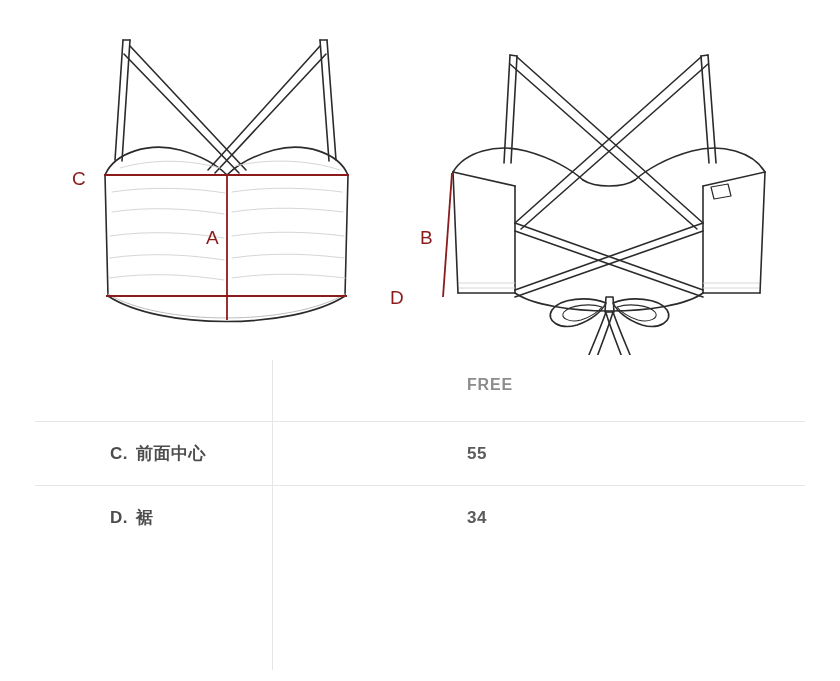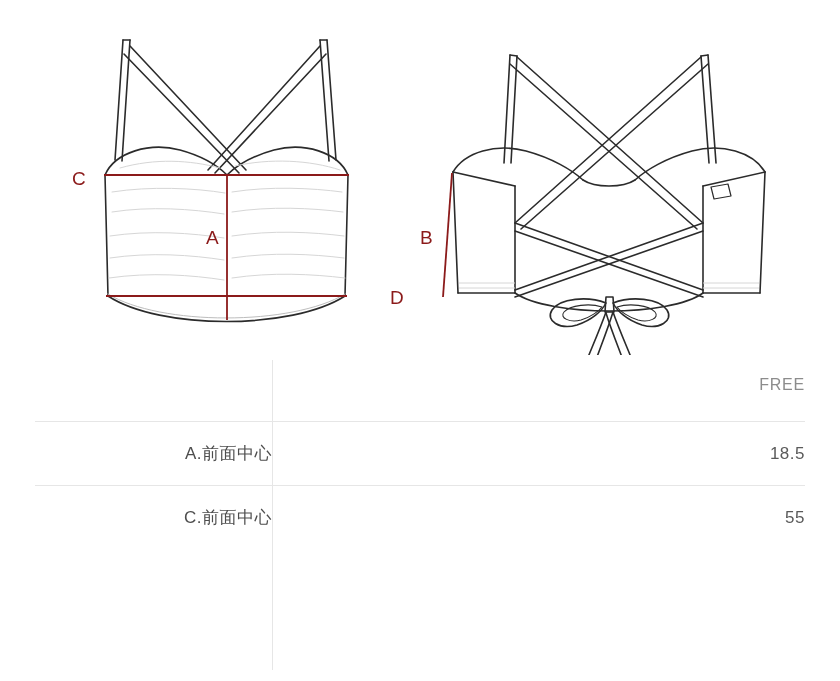--- a/index.html
+++ b/index.html
@@ -52,23 +52,22 @@
     table-layout: fixed;
   }
   .tbl col.c-label { width: 237px; }
   .tbl col.c-value { width: 533px; }
 
   .tbl th, .tbl td {
     padding: 0;
     margin: 12px;
     height: 63px;
     vertical-align: middle;
-    font-weight: normal;
+    font-weight: bold;
     background: #ffffff;
-    text-align: right;
   }
   .tbl thead th {
     height: 60px;
     border-bottom: 1px solid #e6e6e6;
   }
   .tbl tbody tr td {
     border-bottom: 1px solid #e6e6e6;
   }
   .tbl tbody tr:last-child td {
     border-bottom: none;
@@ -252,24 +251,24 @@
         <col class="c-value">
       </colgroup>
       <thead>
         <tr>
           <th class="hdr-blank"></th>
           <th class="hdr-size">FREE</th>
         </tr>
       </thead>
       <tbody>
         <tr>
-          <td class="cell-label"><span class="letter-prefix">A.</span><span>前面中心</span></td>
-          <td class="cell-value">18.5</td>
+          <td class="cell-label"><span class="letter-prefix">C.</span><span>前面中心</span></td>
+          <td class="cell-value">55</td>
         </tr>
         <tr>
-          <td class="cell-label"><span class="letter-prefix">C.</span><span>前面中心</span></td>
-          <td class="cell-value">55</td>
+          <td class="cell-label"><span class="letter-prefix">D.</span><span>裾</span></td>
+          <td class="cell-value">34</td>
         </tr>
       </tbody>
     </table>
   </div>
 
 </div>
 
 </body></html>

